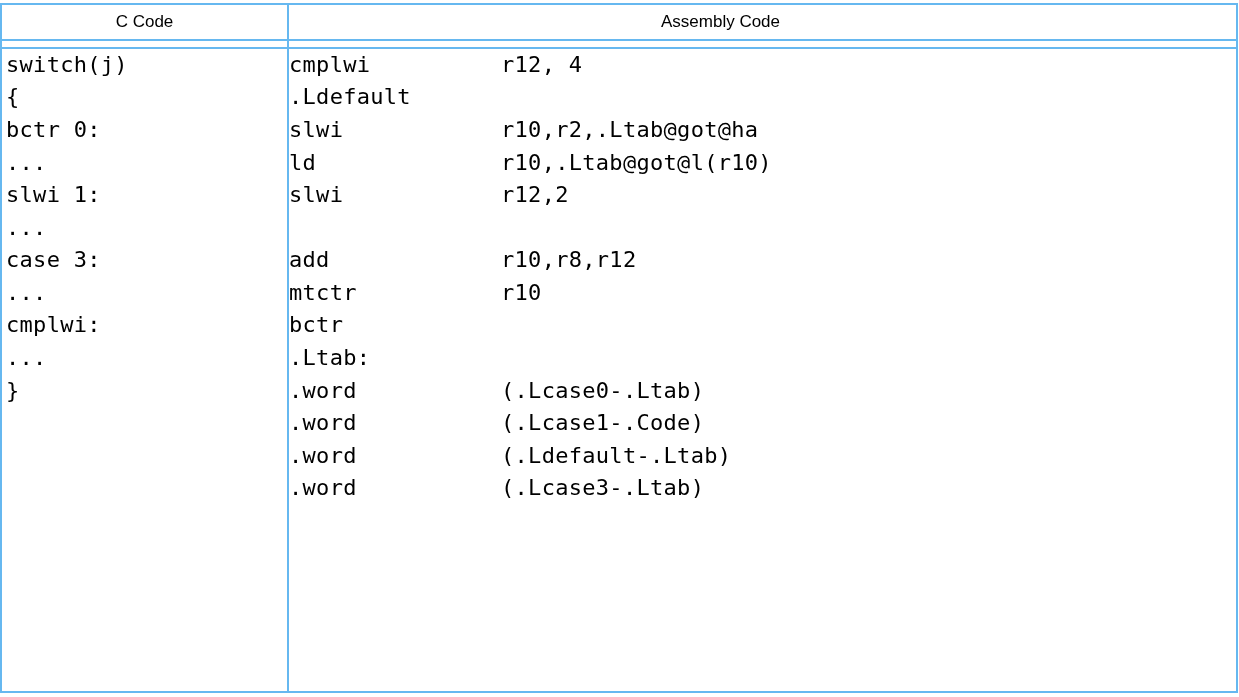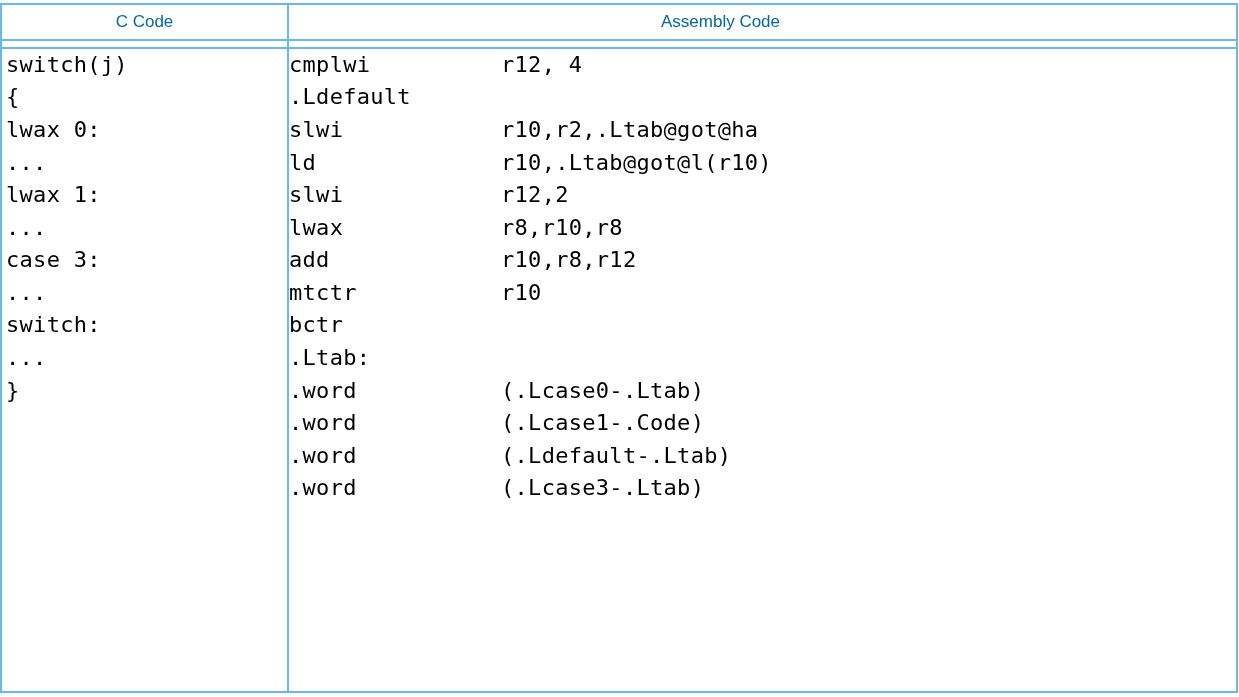--- a/index.html
+++ b/index.html
@@ -32,21 +32,21 @@
 
   .hdr {
     position: absolute;
     top: 5px;
     height: 34px;
     display: flex;
     align-items: center;
     justify-content: center;
     font-family: "Liberation Sans", sans-serif;
     font-size: 17px;
-    color: #0369a1;
+    color: #000000;
   }
   .hdr-c   { left: 2px;   width: 285px; }
   .hdr-asm { left: 289px; width: 863px; }
 
   .rows {
     position: absolute;
     left: 2px;
     top: 48px;
     width: 1234px;
     height: 456px;
@@ -107,69 +107,65 @@
     </div>
 
     <div class="row">
       <div class="cell-c">{</div>
       <div class="cell-asm">
         <span class="args">.Ldefault</span>
       </div>
     </div>
 
     <div class="row">
-      <div class="cell-c">lwax 0:</div>
+      <div class="cell-c">bctr 0:</div>
       <div class="cell-asm">
         <span class="op">slwi</span>
         <span class="args">r10,r2,.Ltab@got@ha</span>
       </div>
     </div>
 
     <div class="row">
       <div class="cell-c">...</div>
       <div class="cell-asm">
         <span class="op">ld</span>
         <span class="args">r10,.Ltab@got@l(r10)</span>
       </div>
     </div>
 
     <div class="row">
-      <div class="cell-c">lwax 1:</div>
+      <div class="cell-c">slwi 1:</div>
       <div class="cell-asm">
         <span class="op">slwi</span>
         <span class="args">r12,2</span>
       </div>
     </div>
 
     <div class="row">
       <div class="cell-c">...</div>
-      <div class="cell-asm">
-        <span class="op">lwax</span>
-        <span class="args">r8,r10,r8</span>
-      </div>
     </div>
 
     <div class="row">
       <div class="cell-c">case 3:</div>
       <div class="cell-asm">
         <span class="op">add</span>
         <span class="args">r10,r8,r12</span>
       </div>
     </div>
 
     <div class="row">
       <div class="cell-c">...</div>
       <div class="cell-asm">
         <span class="op">mtctr</span>
         <span class="args">r10</span>
       </div>
     </div>
 
     <div class="row">
-      <div class="cell-c">switch:</div>
+      <div class="cell-c">cmplwi:</div>
       <div class="cell-asm">
         <span class="op">bctr</span>
         <span class="args"></span>
       </div>
     </div>
 
     <div class="row">
       <div class="cell-c">...</div>
       <div class="cell-asm">
         <span class="op">.Ltab:</span>

